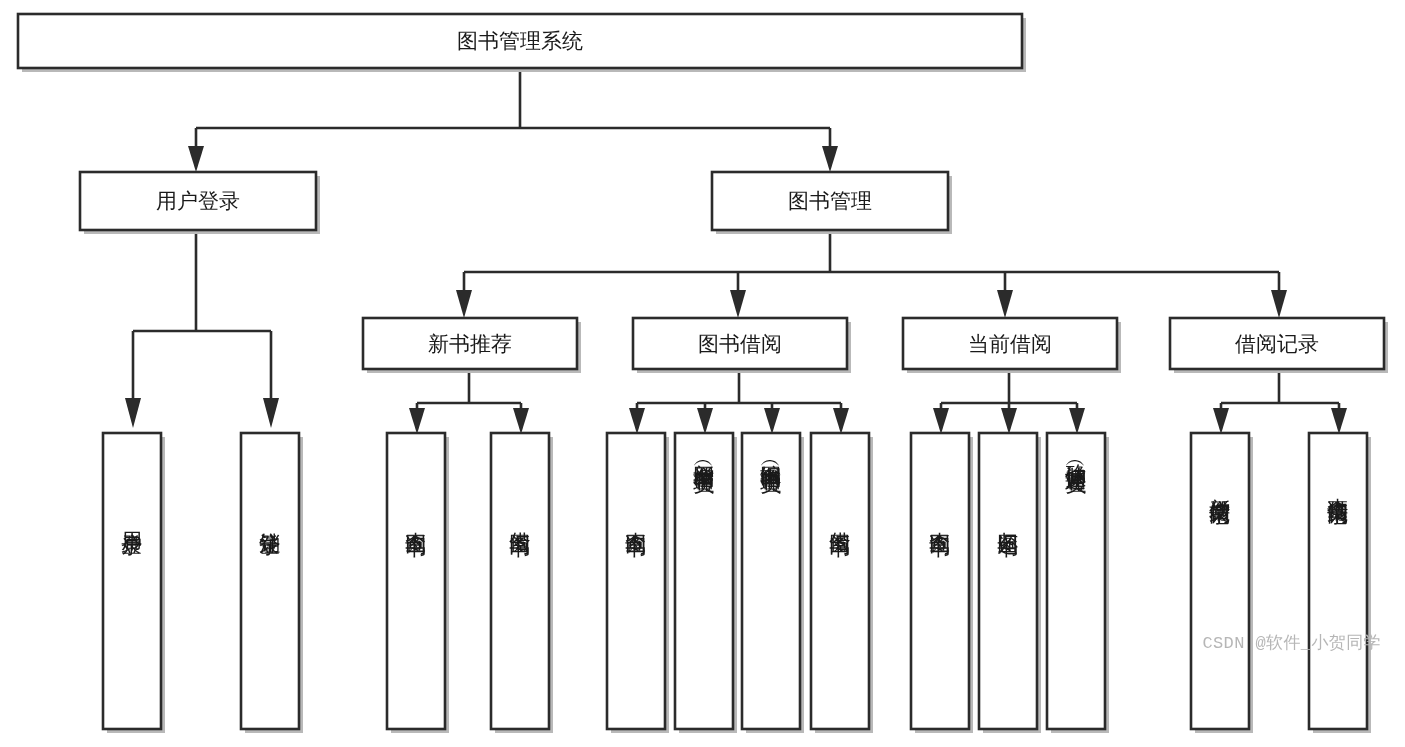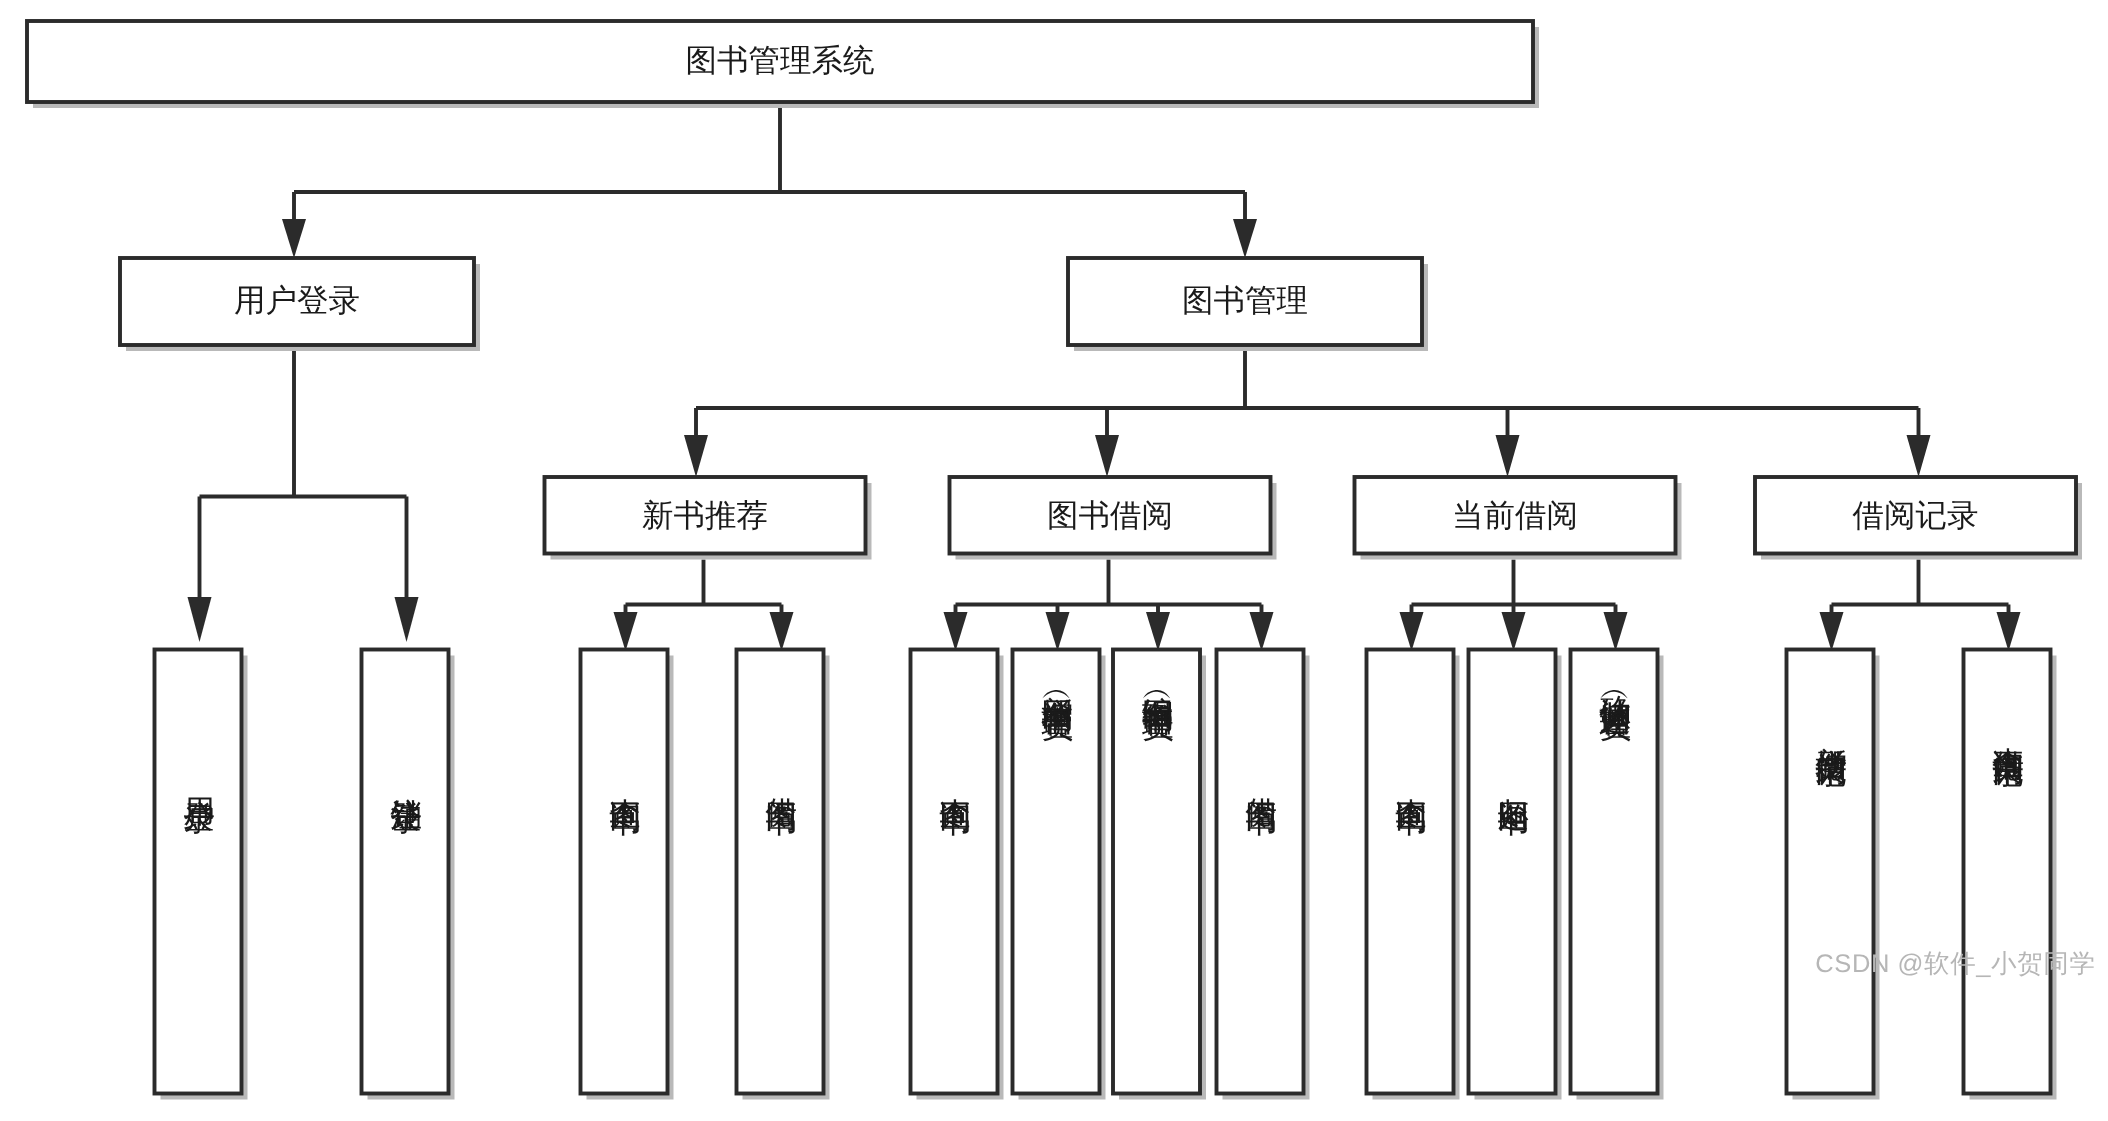--- a/index.html
+++ b/index.html
@@ -64,23 +64,23 @@
     text-orientation: upright;
     font-family: "Liberation Sans", "DejaVu Sans", sans-serif;
     font-size: 21px;
     line-height: 1.12;
     color: #1a1a1a;
     letter-spacing: 1.5px;
     white-space: nowrap;
   }
   #watermark {
     position: absolute;
-    right: 8px;
+    right: 24px;
     bottom: 6px;
-    font-family: Liberation Sans, sans-serif;
+    font-family: Liberation Mono, monospace;
     font-size: 17px;
     color: #b6b6b6;
     letter-spacing: 0.4px;
     white-space: nowrap;
   }
 </style>
 </head>
 <body>
 
 <div id="diagram-root">

